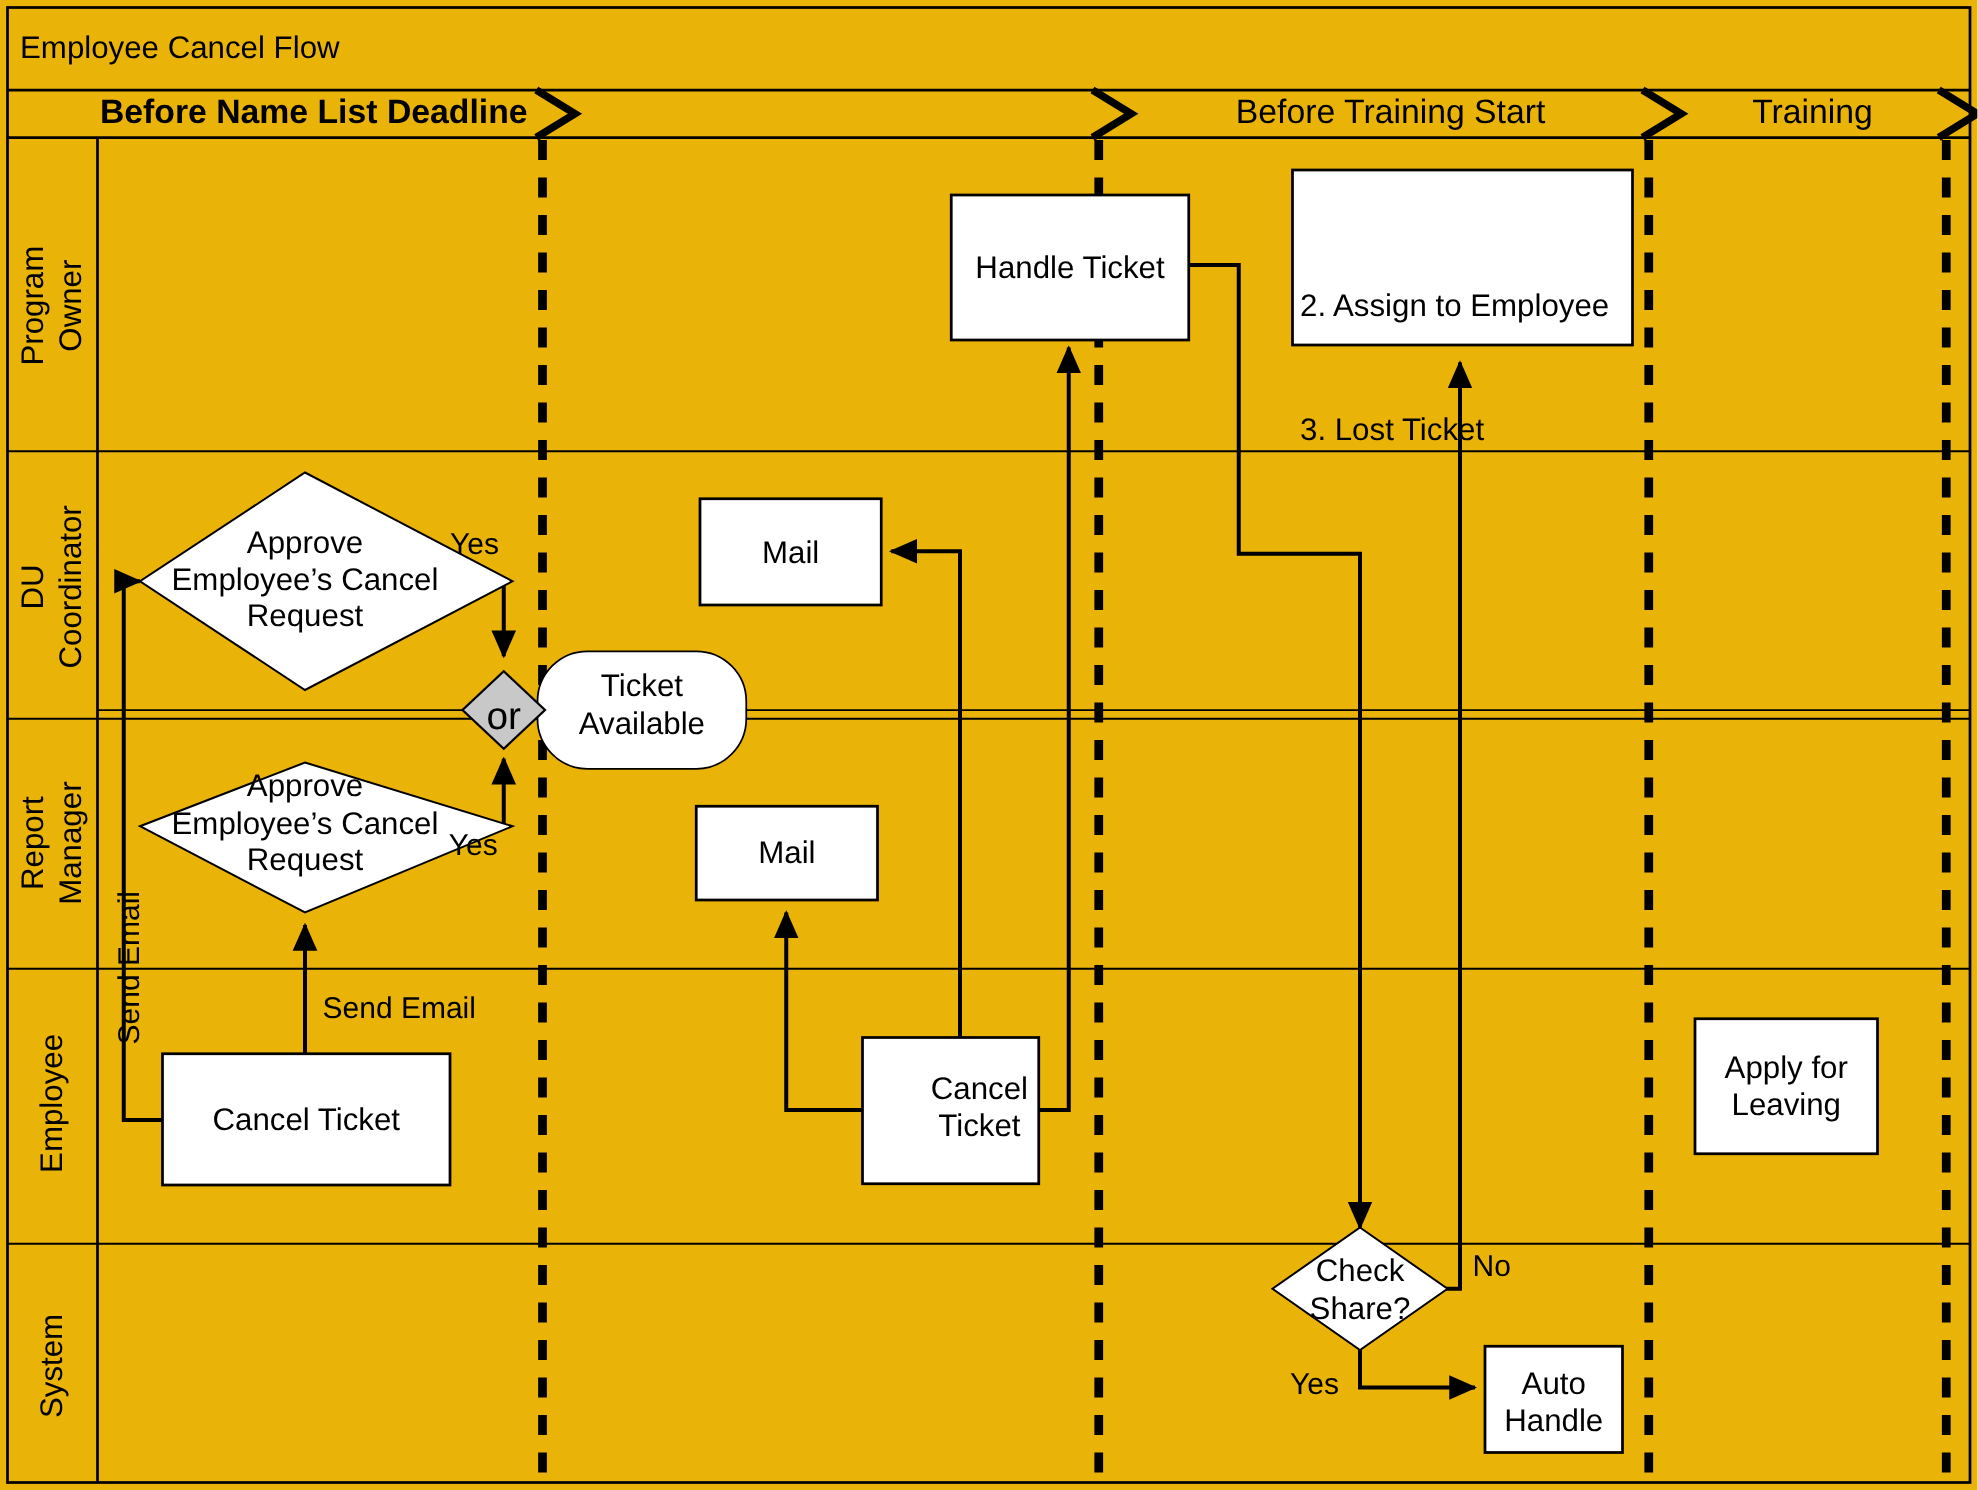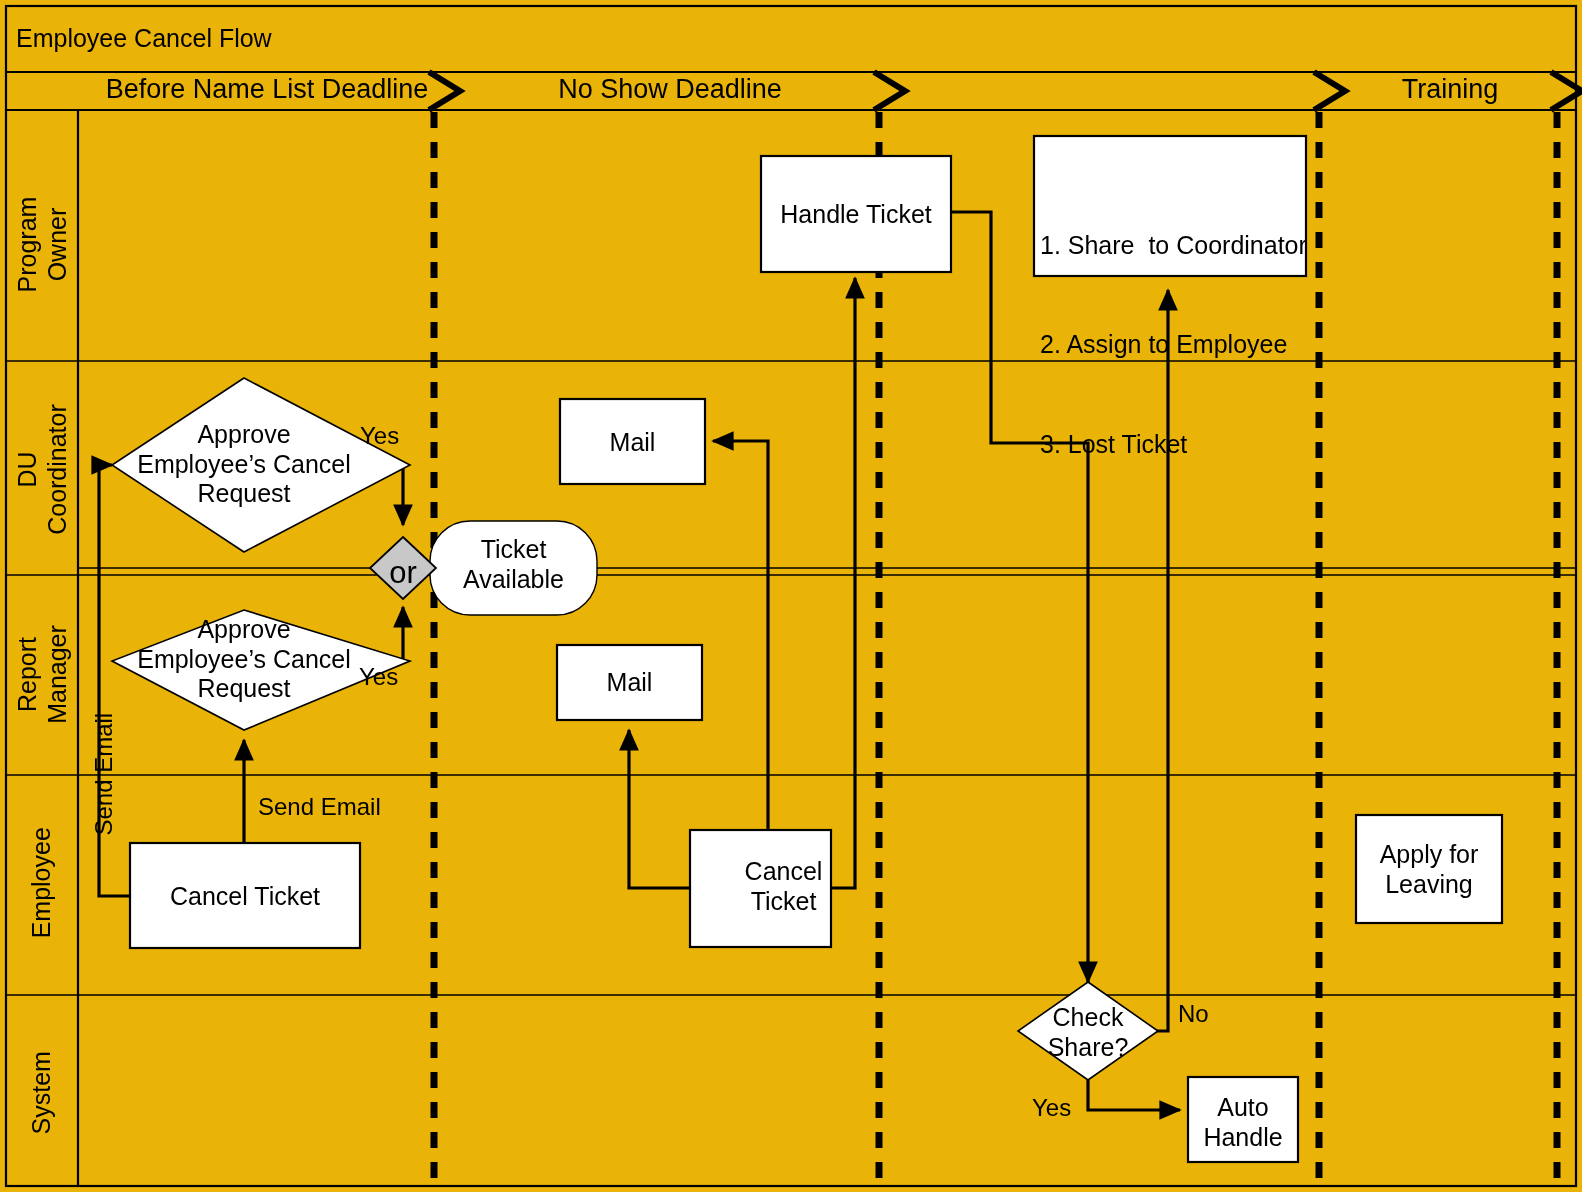--- a/index.html
+++ b/index.html
@@ -118,34 +118,33 @@
 
     <rect x="1356" y="815" width="146" height="108" fill="#fff" stroke="#000" stroke-width="2.2"></rect>
 
     <polygon points="1088,982 1158,1031 1088,1080 1018,1031" fill="#fff" stroke="#000" stroke-width="1.6"></polygon>
 
     <rect x="1188" y="1077" width="110" height="85" fill="#fff" stroke="#000" stroke-width="2.2"></rect>
   </svg>
 
   <div class="lbl ttl" style="left:16px;top:24px;width:500px;">Employee Cancel Flow</div>
 
-  <div class="lbl phase" style="left:92px;top:74px;width:350px;">Before Name List Deadline</div>
-  <div class="lbl phase" style="left:470px;top:74px;width:400px;">No Show Deadline</div>
+  <div class="lbl phase" style="left:76px;top:74px;width:350px;font-weight:bold;">Before Name List Deadline</div>
+  <div class="lbl phase" style="left:915px;top:74px;width:395px;">Before Training Start</div>
   <div class="lbl phase" style="left:1355px;top:74px;width:190px;">Training</div>
 
   <div class="lbl lane" style="left:-83px;top:215px;width:250px;transform:rotate(-90deg);"><div>Program</div><div>Owner</div></div>
   <div class="lbl lane" style="left:-83px;top:440px;width:250px;transform:rotate(-90deg);"><div>DU</div><div>Coordinator</div></div>
   <div class="lbl lane" style="left:-83px;top:645px;width:250px;transform:rotate(-90deg);"><div>Report</div><div>Manager</div></div>
   <div class="lbl lane" style="left:-83px;top:868px;width:250px;transform:rotate(-90deg);">Employee</div>
   <div class="lbl lane" style="left:-83px;top:1078px;width:250px;transform:rotate(-90deg);">System</div>
 
   <div class="lbl node" style="left:761px;top:200px;width:190px;">Handle Ticket</div>
 
   <div class="lbl listbox" style="left:1040px;top:162px;width:266px;">
-    <div>1. Share  to Coordinator</div>
     <div>2. Assign to Employee</div>
     <div>3. Lost Ticket</div>
   </div>
 
   <div class="lbl node" style="left:124px;top:420px;width:240px;"><div>Approve</div><div>Employee’s Cancel</div><div>Request</div></div>
 
   <div class="lbl node" style="left:560px;top:428px;width:145px;">Mail</div>
 
   <div class="lbl or" style="left:370px;top:555px;width:66px;">or</div>
 

